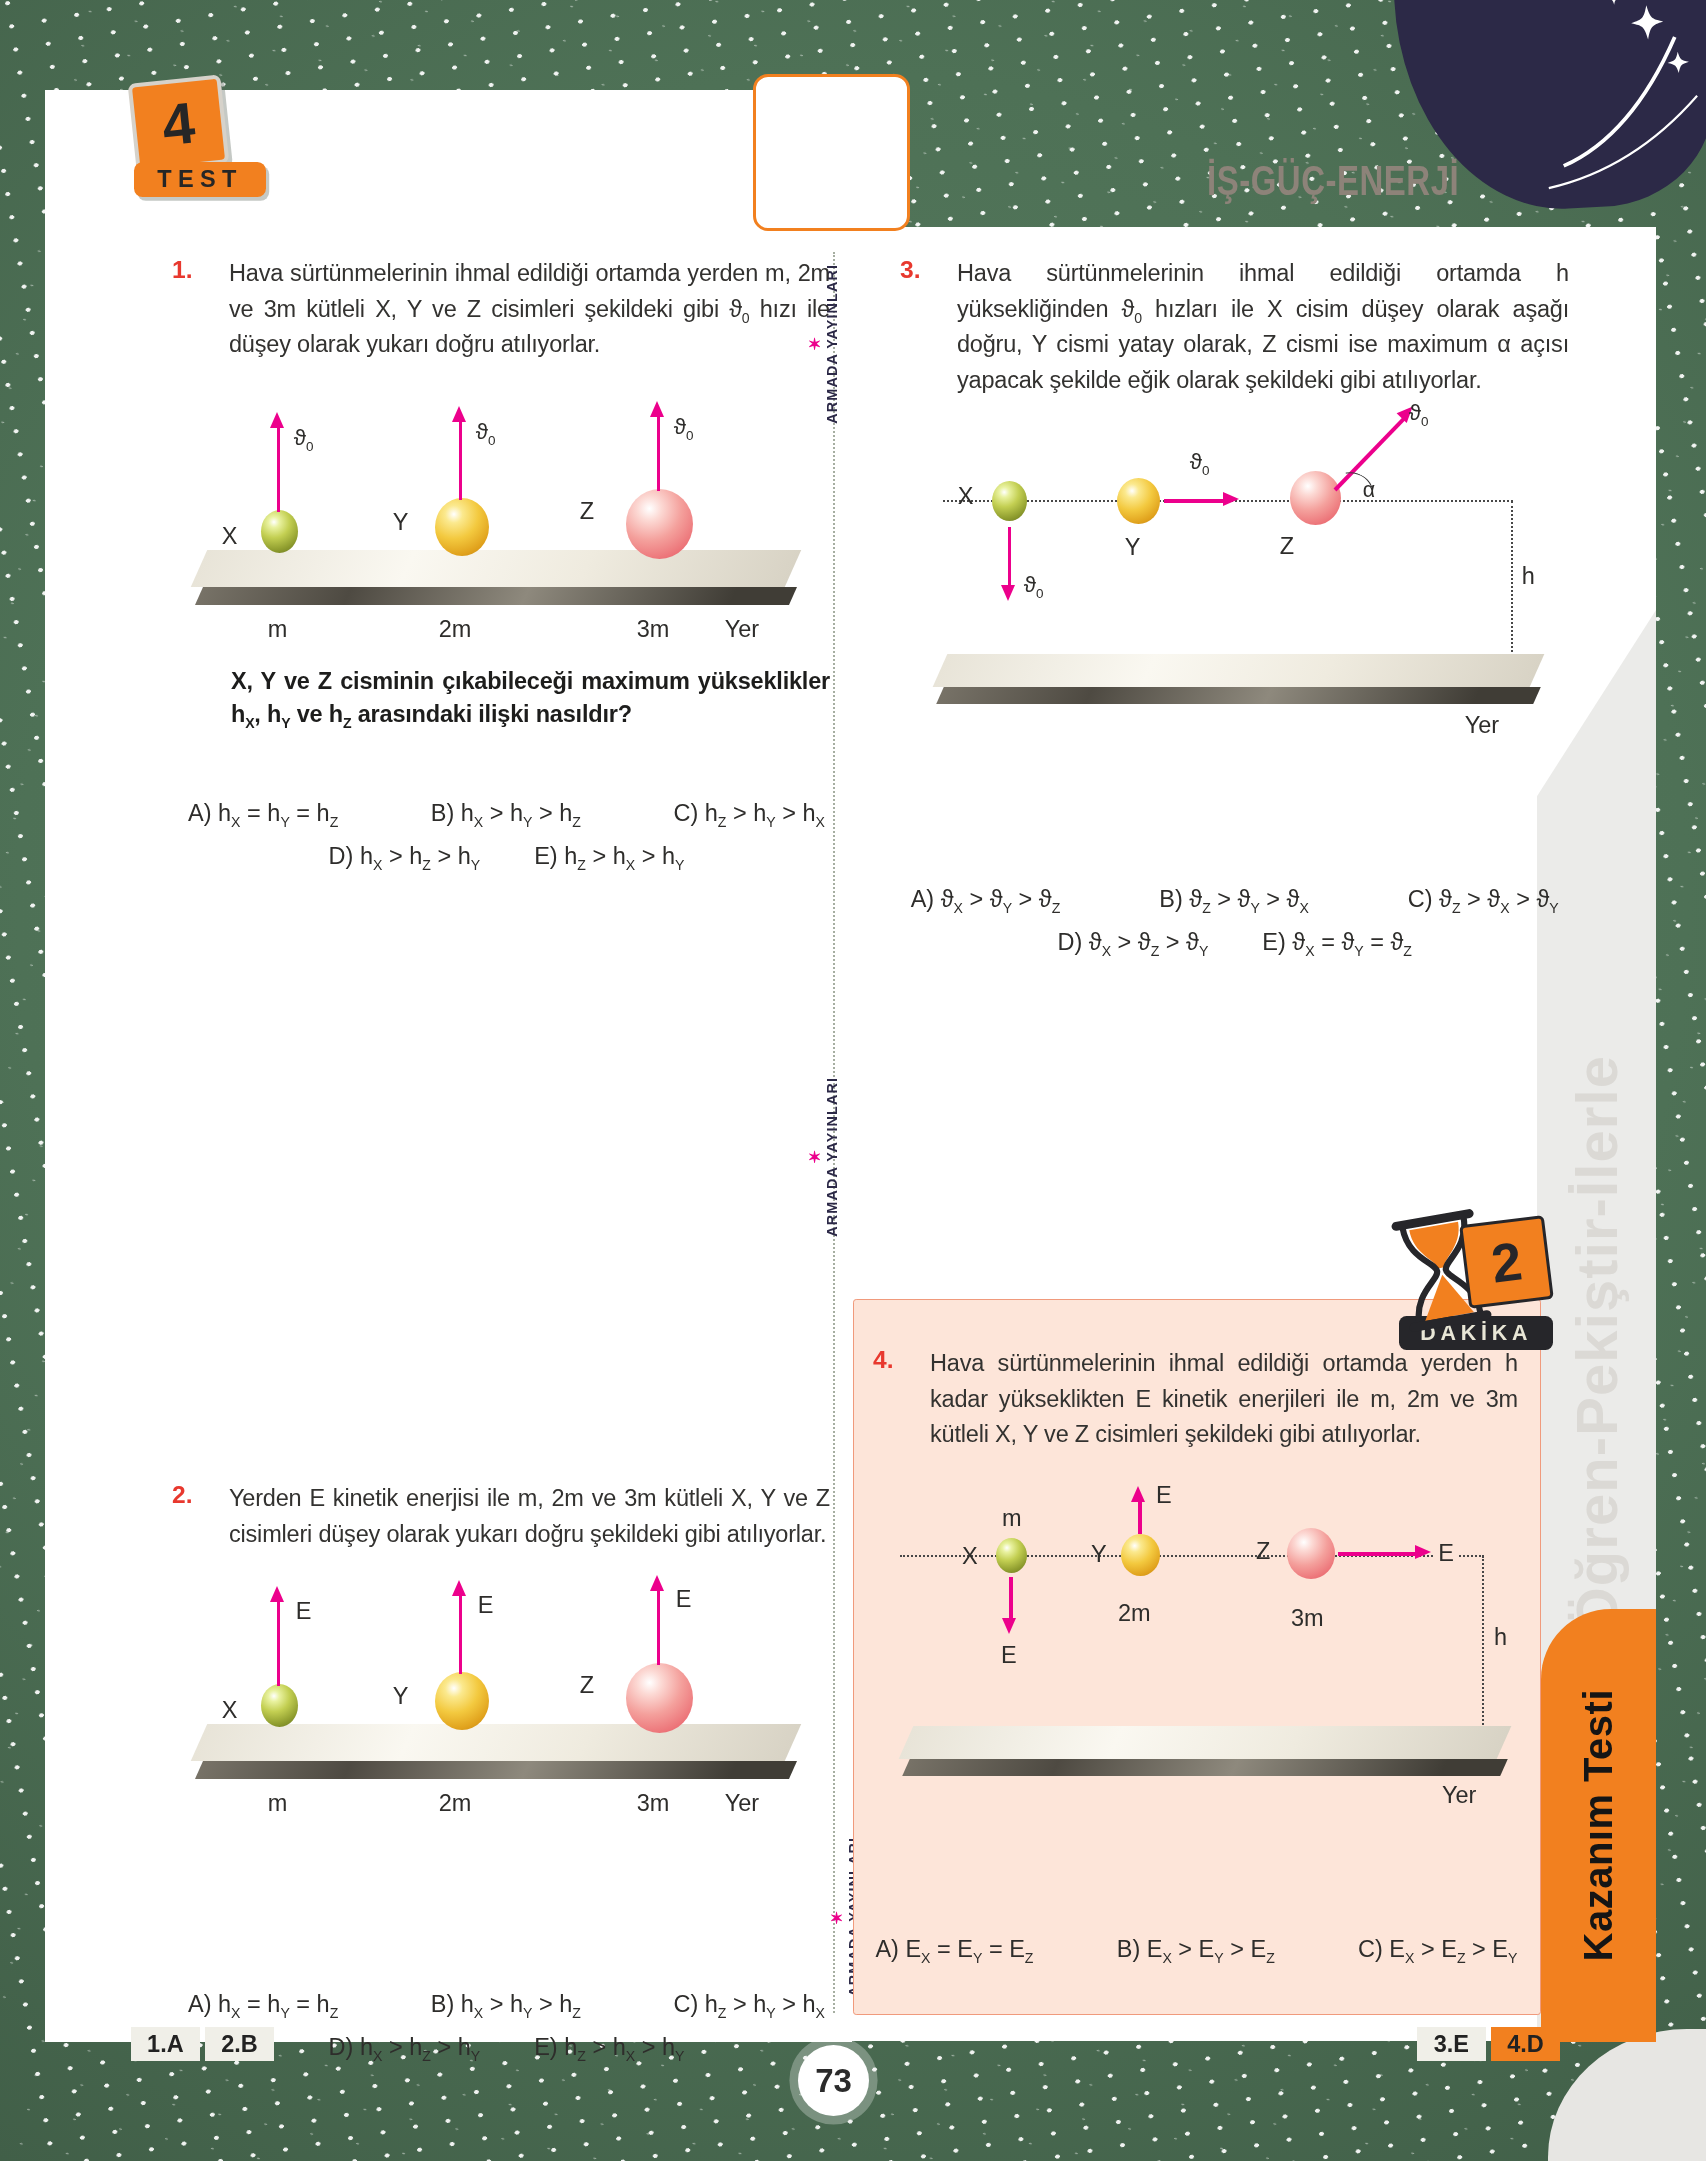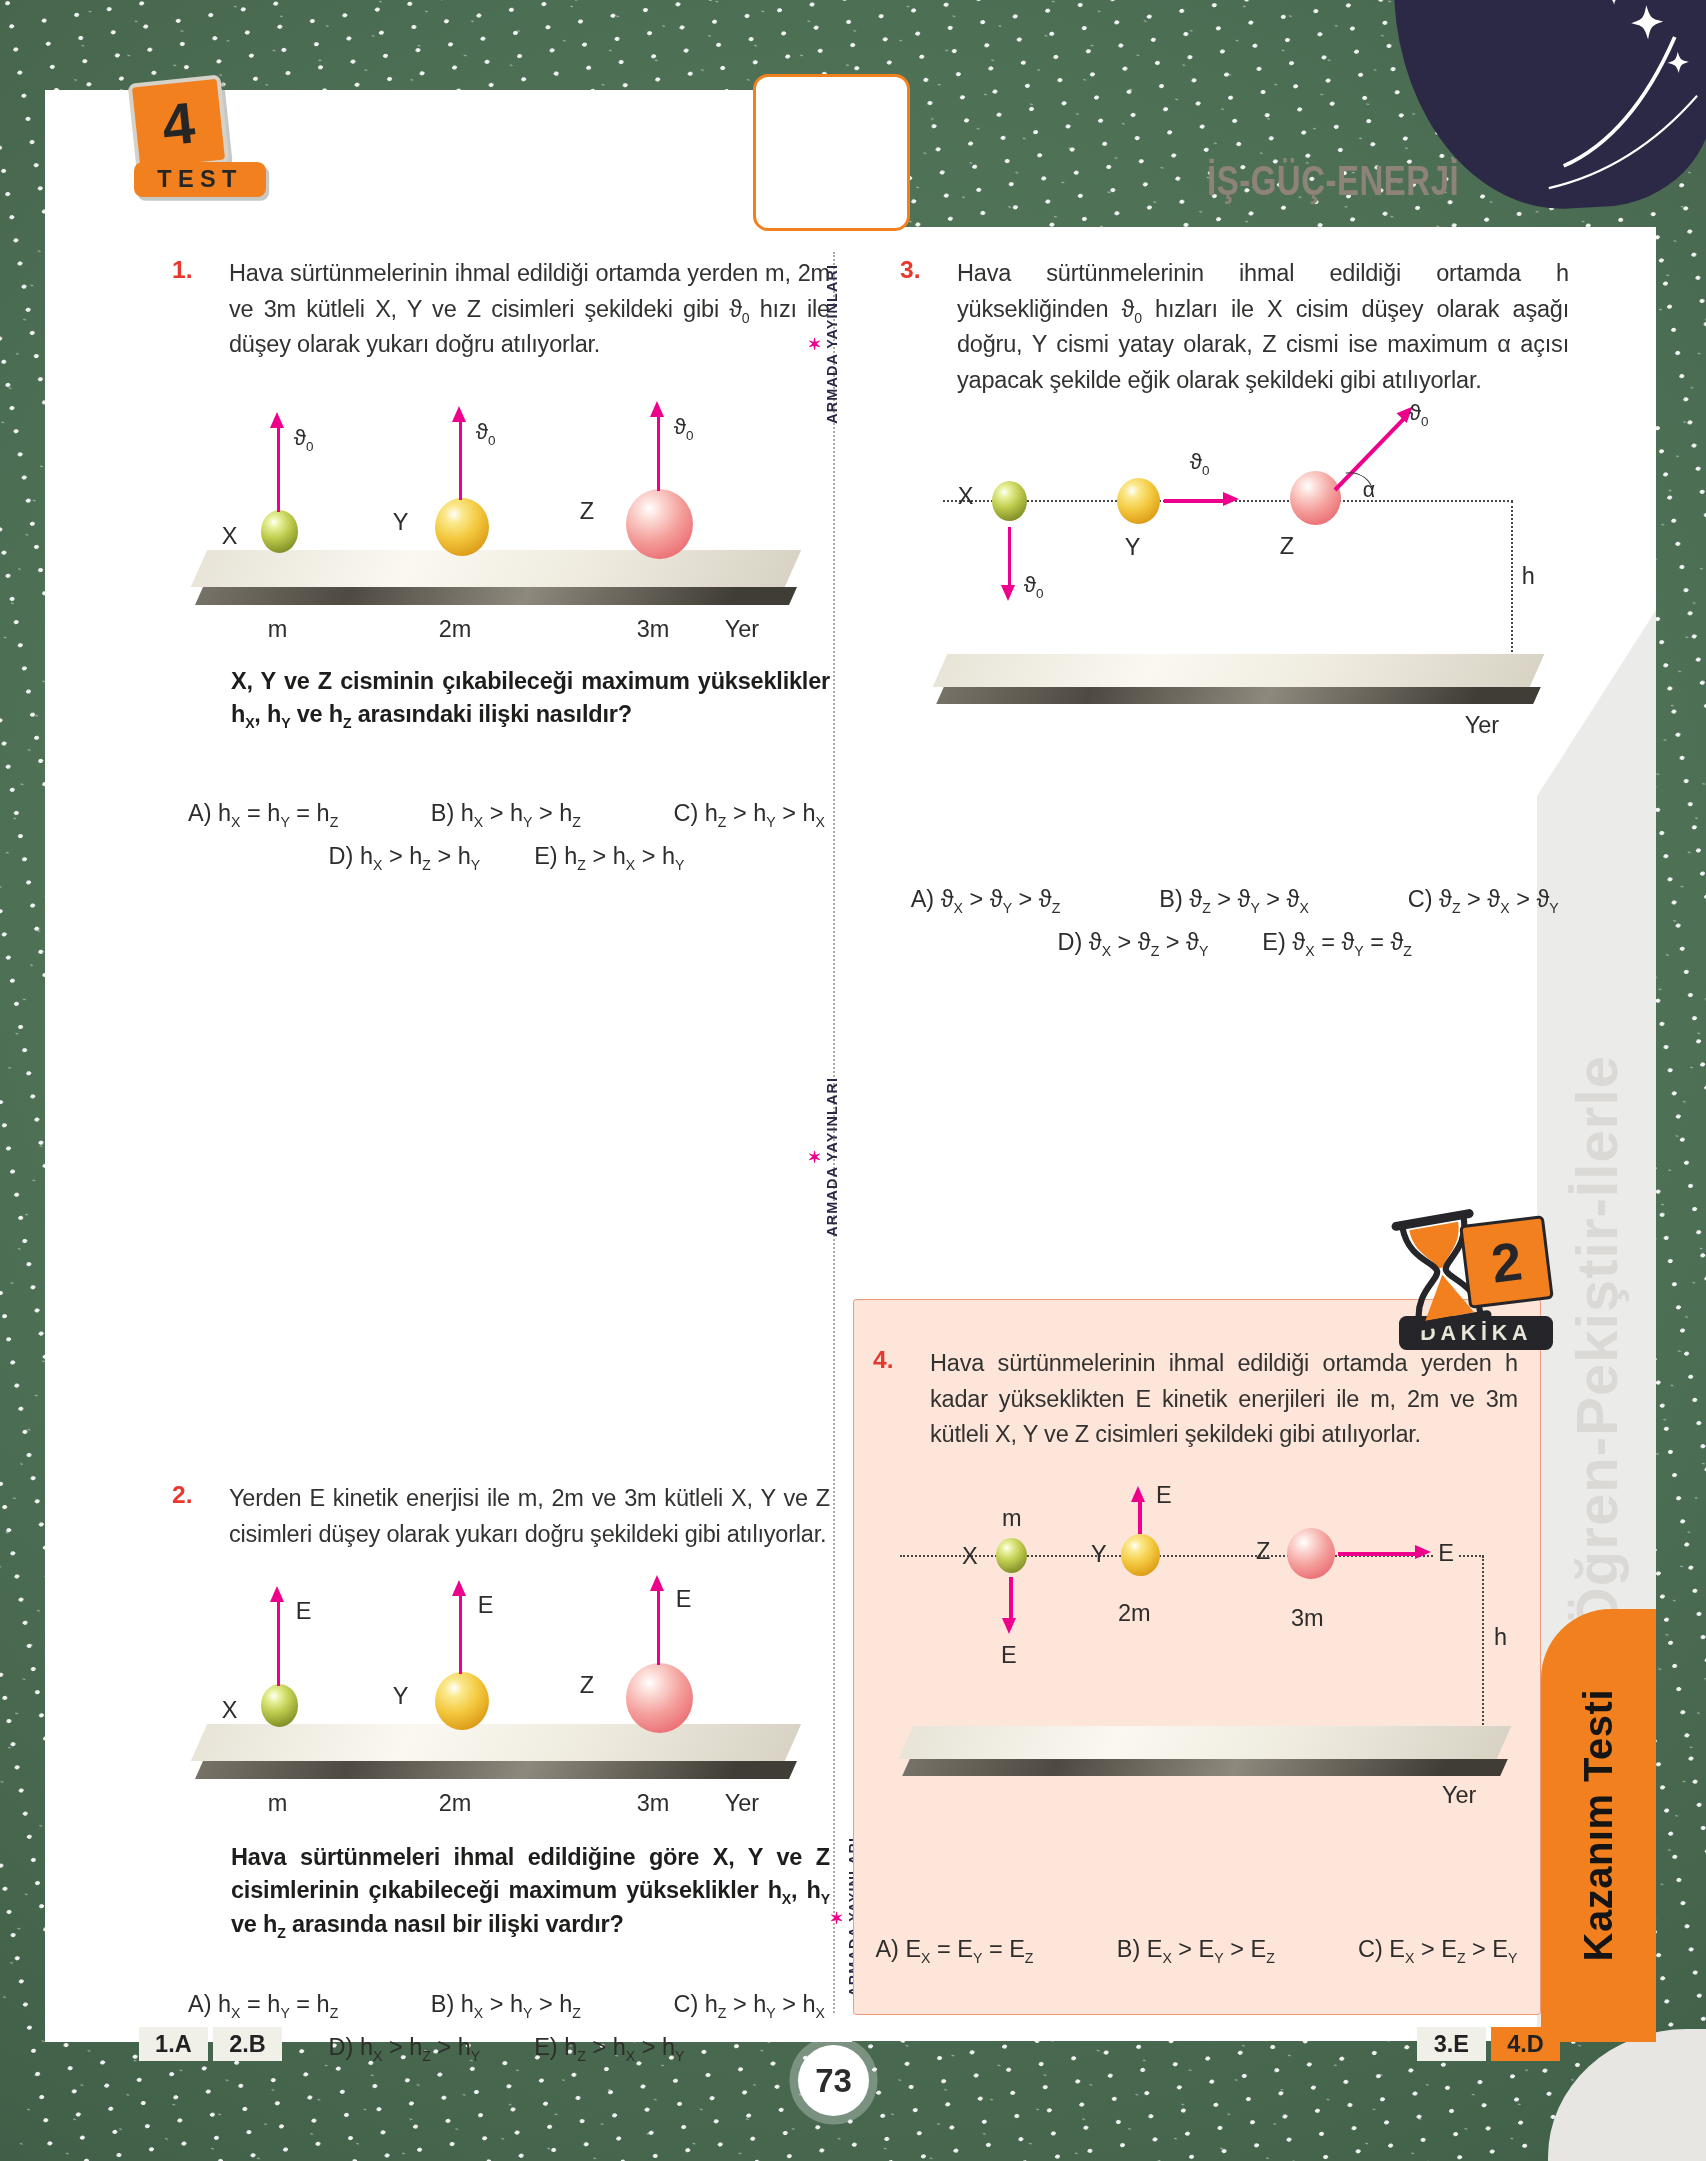--- a/index.html
+++ b/index.html
@@ -225,21 +225,20 @@
       <span class="dl" style="left:295px;top:11.8px;">E</span>
       <span class="dl" style="left:493px;top:6.4px;">E</span>
       <span class="dl" style="left:39px;top:117px;">X</span>
       <span class="dl" style="left:210px;top:103px;">Y</span>
       <span class="dl" style="left:397px;top:92px;">Z</span>
       <span class="dl" style="left:85px;top:210px;">m</span>
       <span class="dl" style="left:256px;top:210px;">2m</span>
       <span class="dl" style="left:454px;top:210px;">3m</span>
       <span class="dl" style="left:542px;top:210px;">Yer</span>
     </div>
-    <div class="stem" style="left:59px;top:360px;width:599px;"><span>Hava sürtünmeleri ihmal edildiğine göre X, Y ve Z cisimlerinin çıkabileceği maximum yükseklikler h</span><sub>X</sub><span>, h</span><sub>Y</sub><span> ve h</span><sub>Z</sub><span> arasında nasıl bir ilişki vardır?</span></div>
     <div class="opts" style="left:16px;top:474px;width:637px;">
       <div class="orow">
         <span><span>A) h</span><sub>X</sub><span> = h</span><sub>Y</sub><span> = h</span><sub>Z</sub></span>
         <span><span>B) h</span><sub>X</sub><span> &gt; h</span><sub>Y</sub><span> &gt; h</span><sub>Z</sub></span>
         <span><span>C) h</span><sub>Z</sub><span> &gt; h</span><sub>Y</sub><span> &gt; h</span><sub>X</sub></span>
       </div>
       <div class="orow2">
         <span><span>D) h</span><sub>X</sub><span> &gt; h</span><sub>Z</sub><span> &gt; h</span><sub>Y</sub></span>
         <span><span>E) h</span><sub>Z</sub><span> &gt; h</span><sub>X</sub><span> &gt; h</span><sub>Y</sub></span>
       </div>
@@ -349,21 +348,21 @@
     <div class="bar">DAKİKA</div>
     <svg width="91" height="115" viewBox="0 0 100 130">
       <path d="M22 14 C22 42 46 52 46 62 L54 62 C54 52 78 42 78 14 Z" fill="#f2801f"></path>
       <path d="M50 70 L78 118 L22 118 Z" fill="#f2801f"></path>
       <path d="M15 10 C15 45 45 55 45 65 C45 75 15 85 15 120 M85 10 C85 45 55 55 55 65 C55 75 85 85 85 120" stroke="#26262a" stroke-width="7" fill="none"></path>
       <path d="M8 7 H92 M8 123 H92" stroke="#26262a" stroke-width="10" stroke-linecap="round" fill="none"></path>
     </svg>
     <div class="sq">2</div>
   </div>
 
-  <div class="ansrow z8" style="left:139px;top:2027px;">
+  <div class="ansrow z8" style="left:131px;top:2027px;">
     <div class="ansbox">1.A</div>
     <div class="ansbox">2.B</div>
   </div>
   <div class="ansrow z8" style="left:1417px;top:2027px;">
     <div class="ansbox">3.E</div>
     <div class="ansbox hl">4.D</div>
   </div>
   <div class="pagecircle z7">73</div>
 </div>
 

